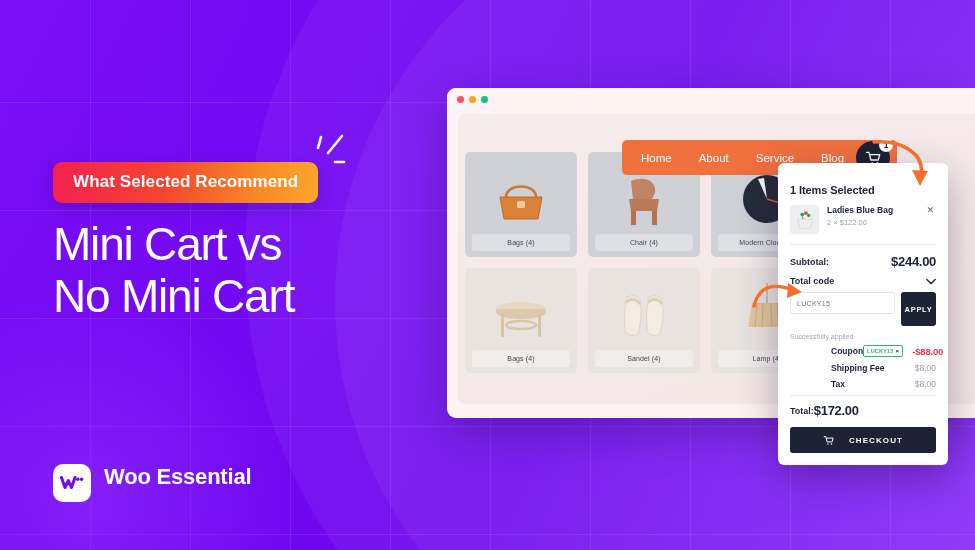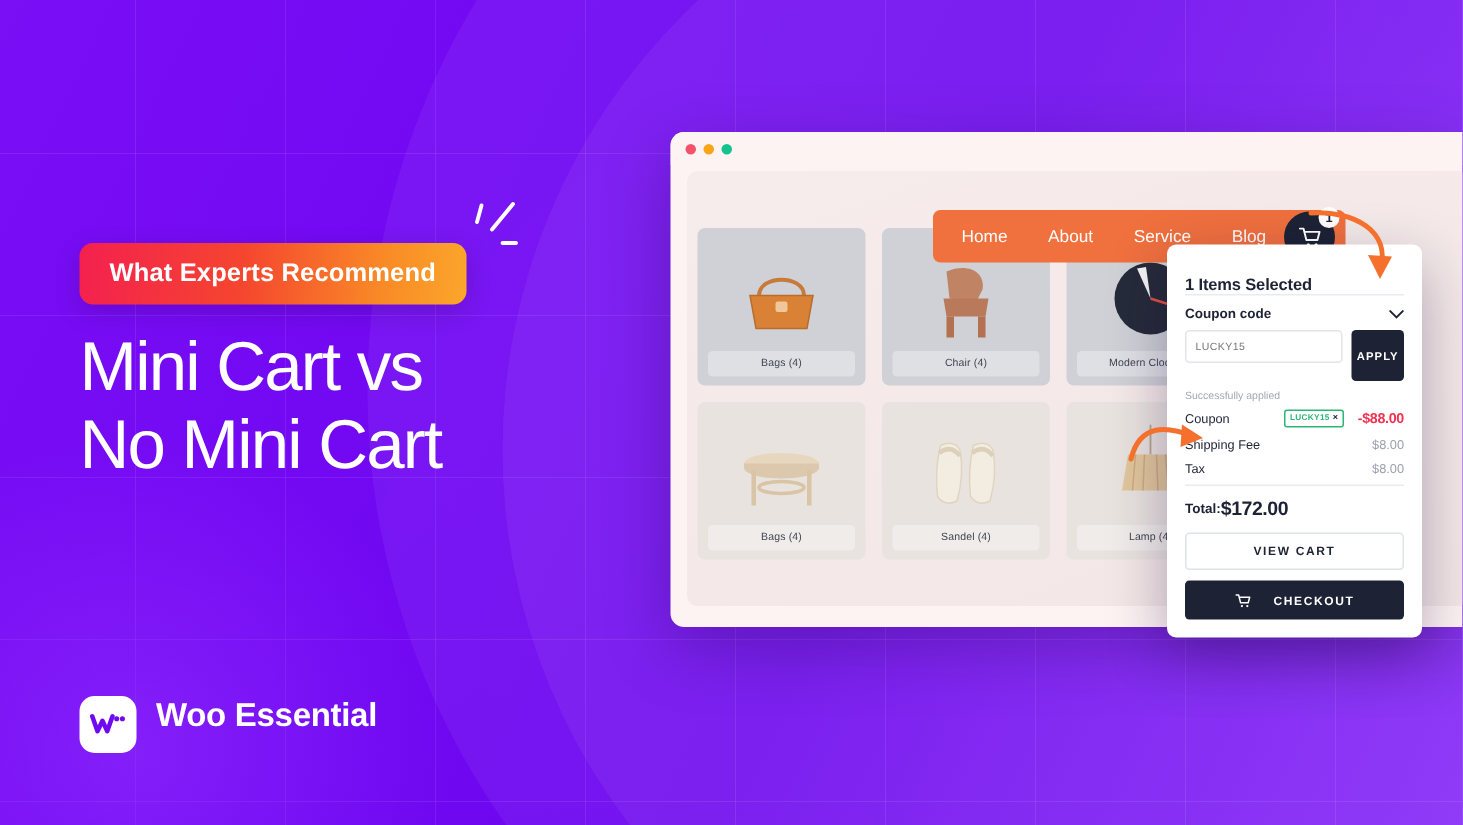--- a/index.html
+++ b/index.html
@@ -203,21 +203,21 @@
     width:54px; height:34px;
     background:#1d2235; color:#fff;
     border:0; border-radius:3px;
     font-family:"Liberation Sans",sans-serif;
     font-size:7.5px; font-weight:bold; letter-spacing:.7px;
     cursor:pointer;
   }
   .mc-success { font-size:7px; color:#a3a8b4; margin:7px 0 5px 0; }
 
   .mc-fee-row { display:flex; justify-content:space-between; align-items:center; margin-bottom:6px; }
-  .mc-fee-label { font-size:8.5px; font-weight:normal; color:#1d2235; }
+  .mc-fee-label { font-size:8.5px; font-weight:bold; color:#1d2235;margin-left:41px; }
   .mc-fee-val { font-size:8.5px; color:#9ba0ad; }
   .mc-coupon-tag-wrap { display:flex; align-items:center; gap:9px; }
   .mc-coupon-tag {
     border:1px solid #2bb673; border-radius:2px;
     color:#2bb673; font-size:5.5px; font-weight:bold;
     padding:2px 3px; letter-spacing:.2px;
     display:flex; align-items:center; gap:2px;
   }
   .mc-tag-x { color:#1d2235; font-size:6px; }
   .mc-discount { font-size:9.5px; font-weight:bold; color:#f3304f; letter-spacing:-.2px; }
@@ -261,21 +261,21 @@
 </div>
 
 <svg class="sparkle" viewBox="0 0 46 40">
   <g stroke="#ffffff" stroke-width="2.6" stroke-linecap="round">
     <line x1="9" y1="3" x2="6" y2="14"></line>
     <line x1="30" y1="2" x2="16" y2="19"></line>
     <line x1="32" y1="28" x2="23" y2="28"></line>
   </g>
 </svg>
 
-<div class="badge-pill">What Experts Recommend</div>
+<div class="badge-pill">What Selected Recommend</div>
 <div class="headline">Mini Cart vs
 No Mini Cart</div>
 
 <div class="logo-wrap">
   <div class="logo-mark">
     <svg width="24" height="18" viewBox="0 0 24 18">
       <path d="M1.5 3.5 L5 13.5 L8.3 6.5 L11.5 13.5 L15 3.5" fill="none" stroke="#7108f2" stroke-width="3" stroke-linecap="round" stroke-linejoin="round"></path>
       <circle cx="17.8" cy="5.2" r="1.7" fill="#7108f2"></circle>
       <circle cx="21.6" cy="5.2" r="1.7" fill="#7108f2"></circle>
     </svg>
@@ -375,26 +375,47 @@
         <span class="cart-badge">1</span>
       </div>
     </div>
   </div>
 </div>
 
 <div class="mini-cart">
 
   <div class="mc-title">1 Items Selected</div>
 
+  <div class="mc-item">
+    <div class="mc-thumb">
+      <svg width="22" height="22" viewBox="0 0 24 24">
+        <path d="M4 11 h16 l-2 10 h-12 Z" fill="#f0eee9"></path>
+        <path d="M4 11 h16 l-2 10 h-12 Z" fill="none" stroke="#ddd9d1"></path>
+        <circle cx="9" cy="6" r="2" fill="#2e9b5a"></circle>
+        <circle cx="13" cy="4.5" r="2" fill="#e04a4a"></circle>
+        <circle cx="16" cy="7" r="1.8" fill="#2e9b5a"></circle>
+        <line x1="9" y1="8" x2="10" y2="11" stroke="#2e9b5a" stroke-width="1"></line>
+      </svg>
+    </div>
+    <div class="mc-item-info">
+      <div class="mc-item-name">Ladies Blue Bag</div>
+      <div class="mc-item-qty">2 × $122.00</div>
+    </div>
+    <span class="mc-remove">✕</span>
+  </div>
 
   <div class="mc-divider"></div>
 
+  <div class="mc-row mc-subtotal">
+    <span class="mc-sub-label">Subtotal:</span>
+    <span class="mc-sub-val">$244.00</span>
+  </div>
 
   <div class="mc-row mc-coupon-head">
-    <span class="mc-coupon-label">Coupon code</span>
+    <span class="mc-coupon-label">Total code</span>
     <svg width="10" height="7" viewBox="0 0 12 8">
       <path d="M1 1.5 L6 6.5 L11 1.5" fill="none" stroke="#1d2235" stroke-width="1.6" stroke-linecap="round"></path>
     </svg>
   </div>
 
   <div class="mc-coupon-form">
     <input class="mc-coupon-input" type="text" placeholder="LUCKY15" style="">
     <button class="mc-apply">APPLY</button>
   </div>
 
@@ -419,21 +440,20 @@
   <div class="mc-fee-row">
     <span class="mc-fee-label">Tax</span>
     <span class="mc-fee-val">$8.00</span>
   </div>
 
   <div class="mc-total-row">
     <span class="mc-total-label">Total:</span>
     <span class="mc-total-val">$172.00</span>
   </div>
 
-  <button class="mc-viewcart">VIEW CART</button>
 
   <button class="mc-checkout">
     <svg width="11" height="11" viewBox="0 0 20 20">
       <path d="M2 3 h3 l2.4 9.5 h9.2 l1.8 -6.8 h-11.6" fill="none" stroke="#ffffff" stroke-width="1.8" stroke-linecap="round" stroke-linejoin="round"></path>
       <circle cx="9" cy="16.5" r="1.4" fill="#ffffff"></circle>
       <circle cx="15.5" cy="16.5" r="1.4" fill="#ffffff"></circle>
     </svg>
     <span>CHECKOUT</span>
   </button>
 </div>

